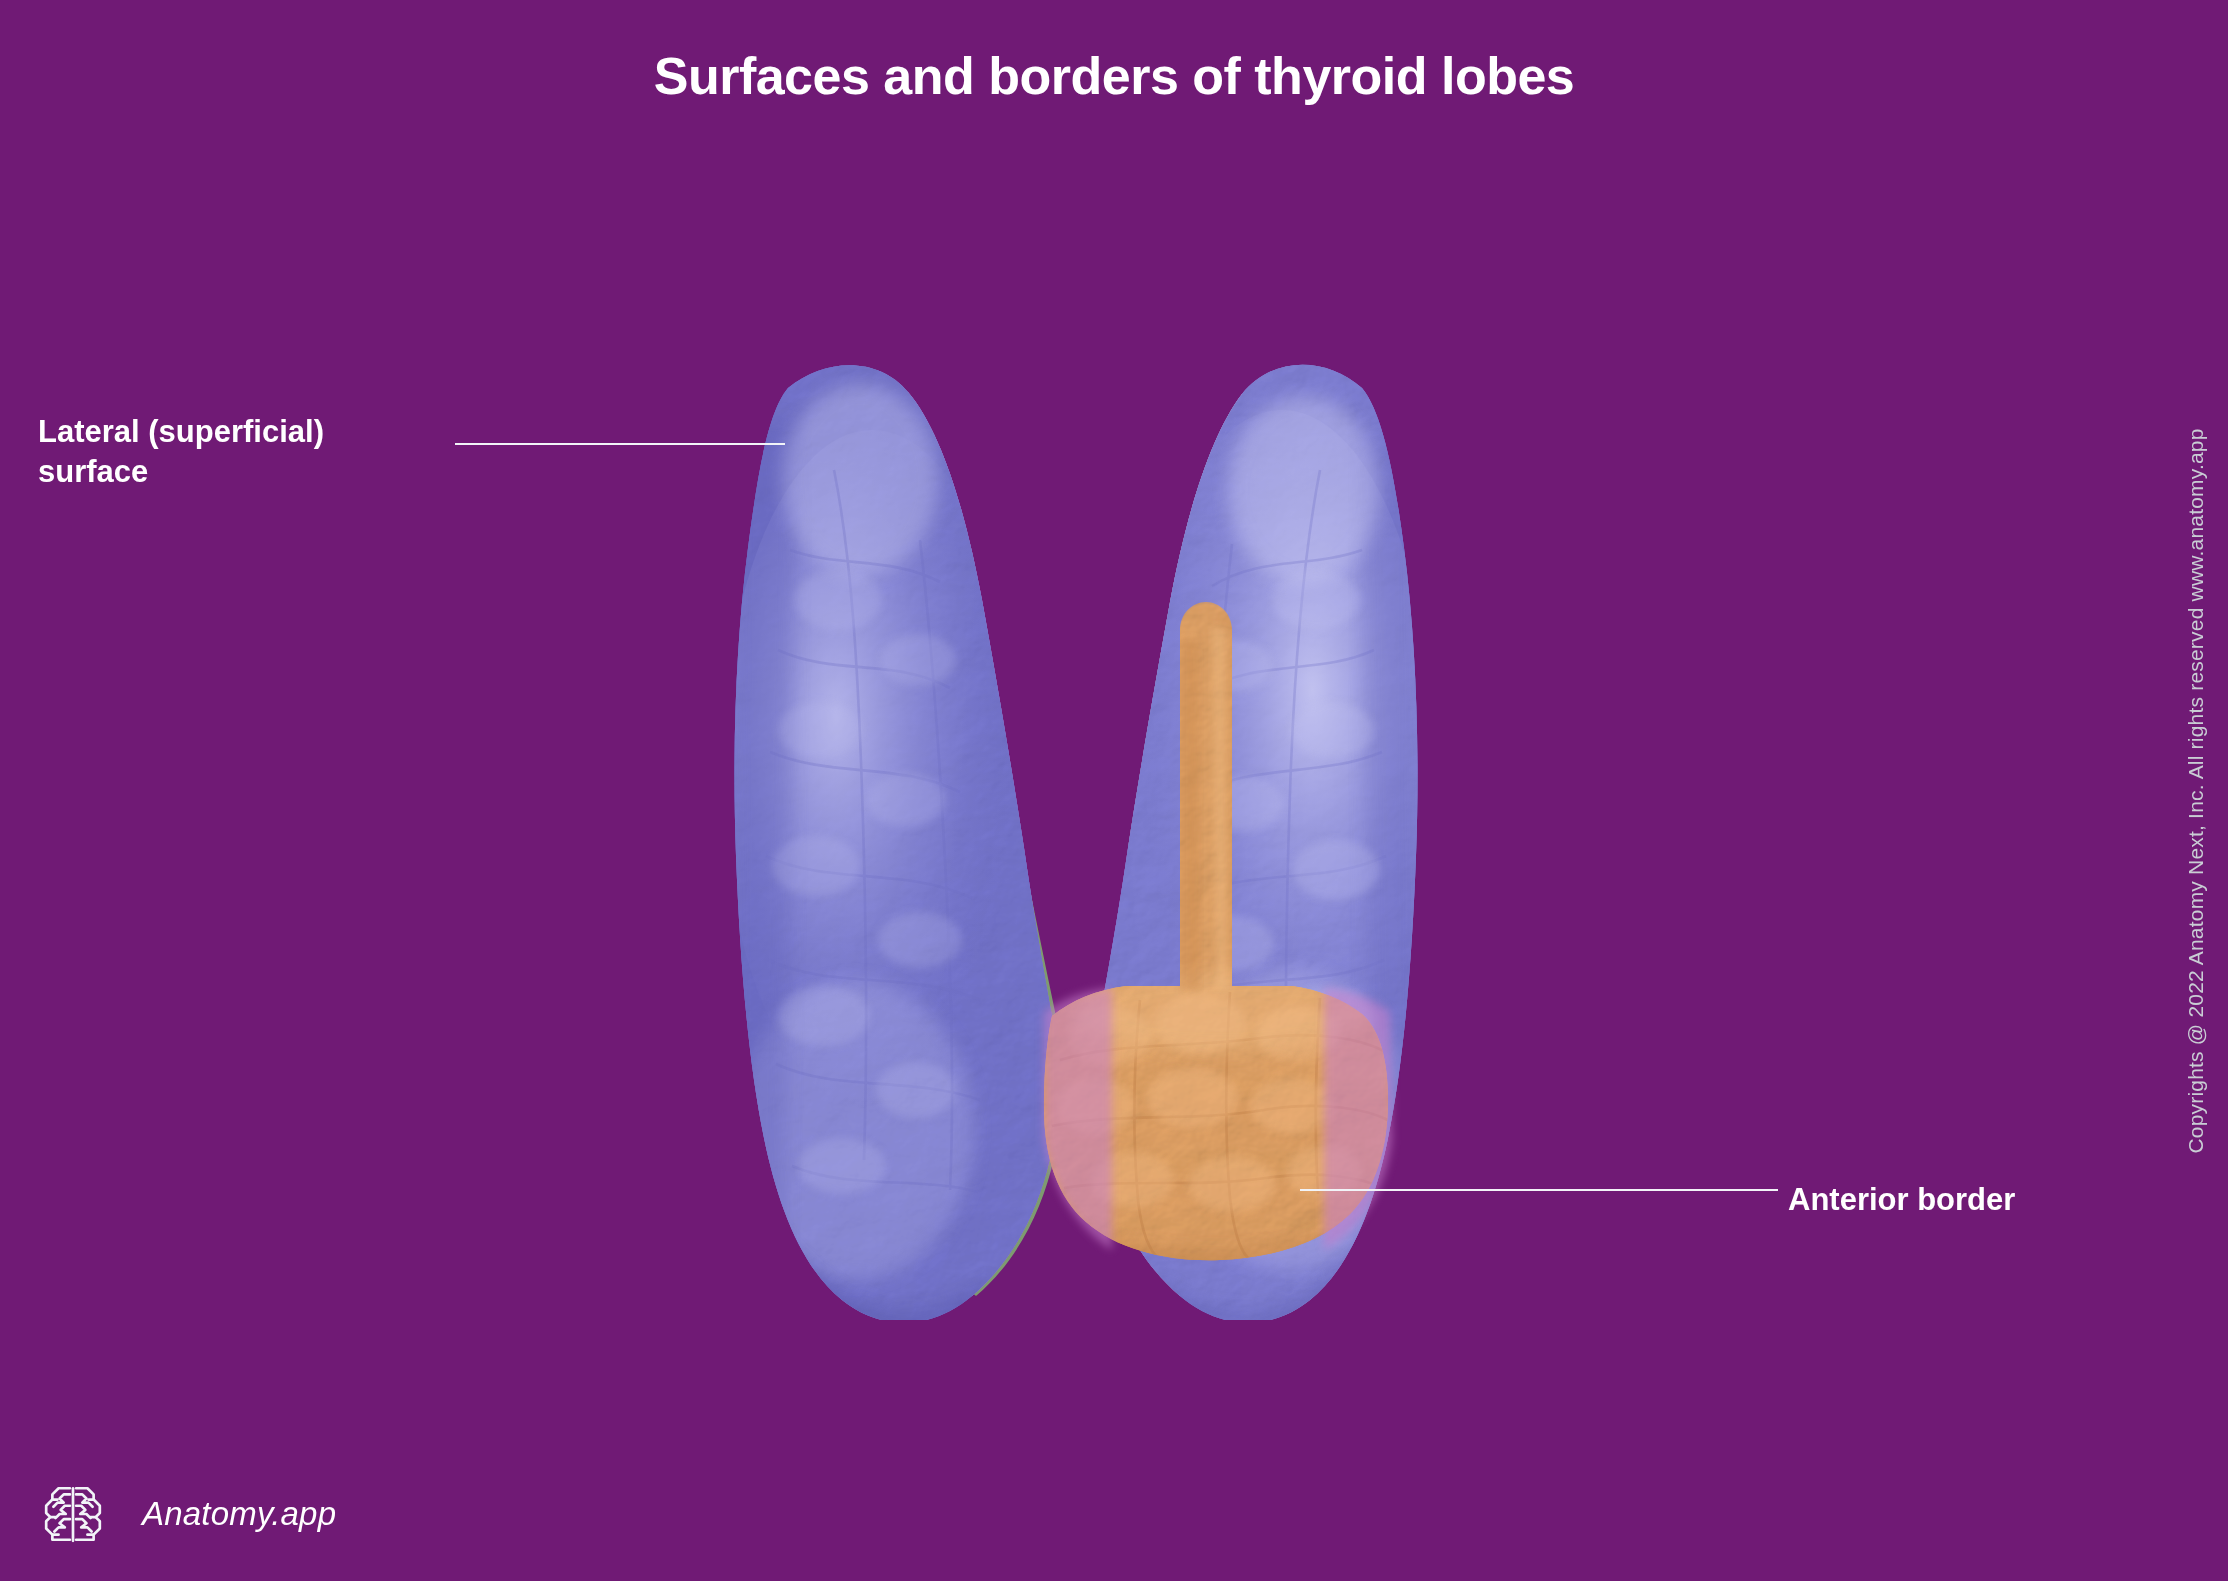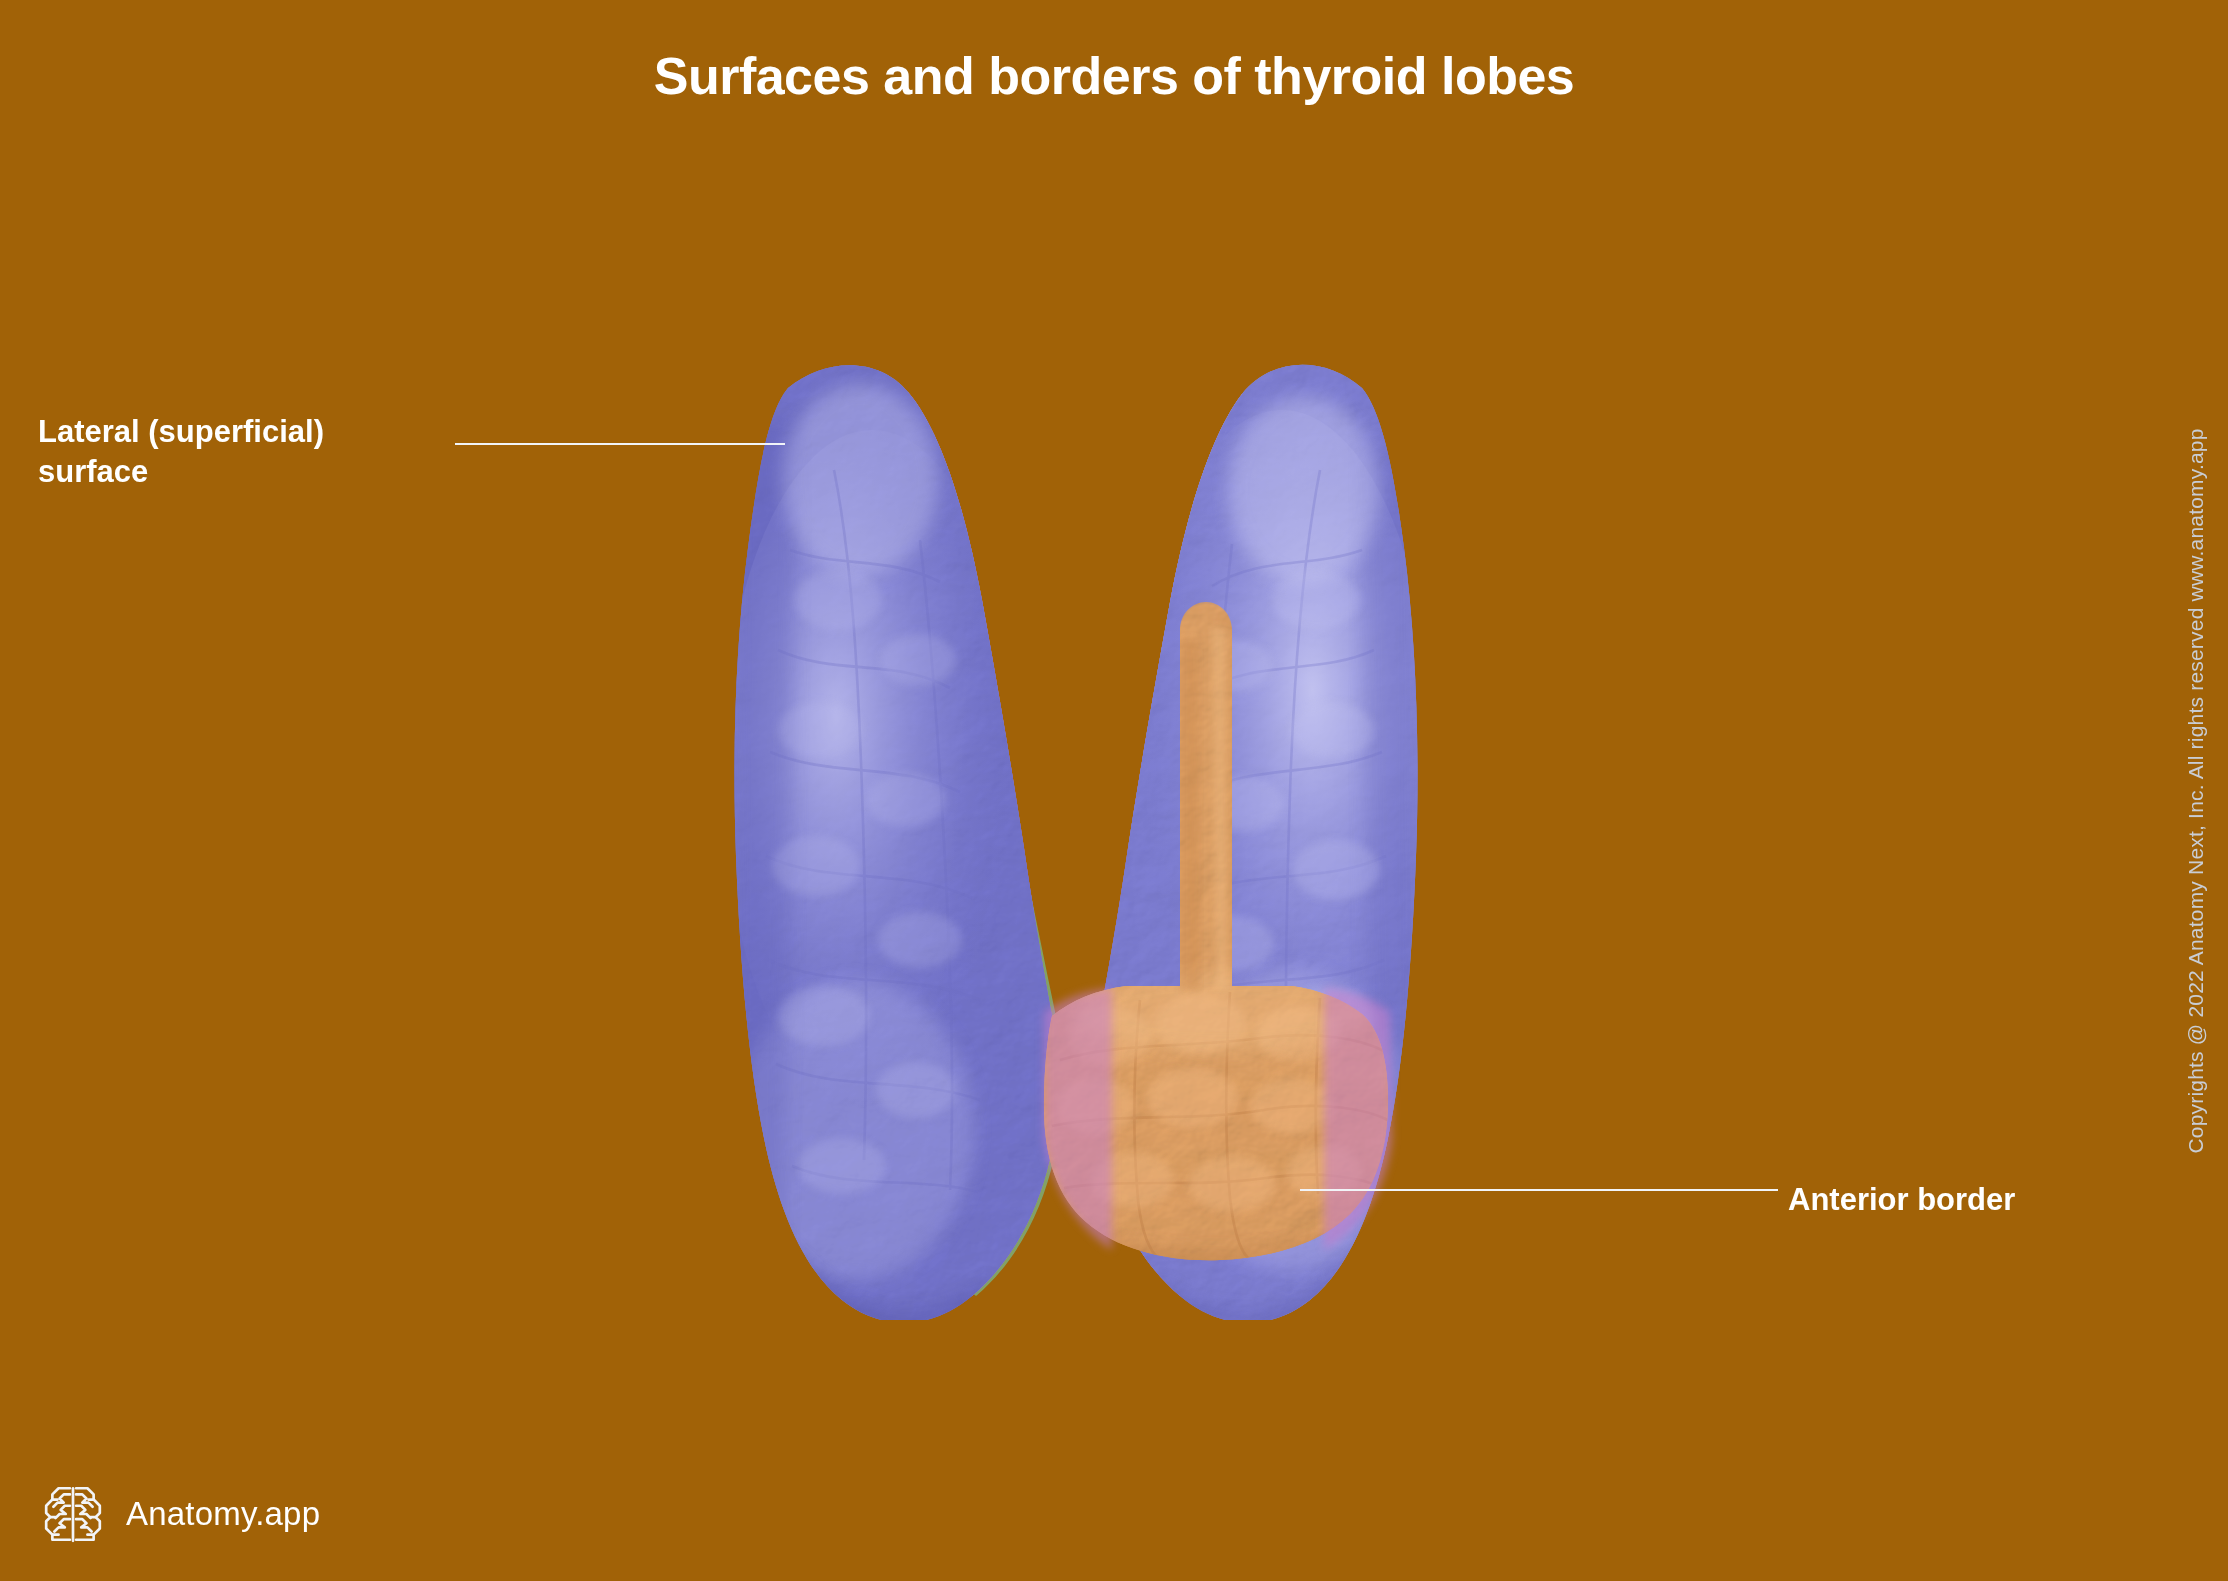--- a/index.html
+++ b/index.html
@@ -71,41 +71,41 @@
     color:#C9CDD4;
     font-size:21px;
     font-weight:400;
     letter-spacing:0.2px;
   }
 
   
   #brand {
     position:absolute;
     left:40px; bottom:34px;
-    display:flex; align-items:center; gap:20px;
+    display:flex; align-items:center; gap:36px;font-style:italic;
   }
   #brand-name {
     color:#FFFFFF;
     font-size:33px;
     font-weight:400;
     letter-spacing:0.2px;
   }
   #view-caption {
     position:absolute;
     bottom:42px; left:0; width:2228px;
     text-align:center;
     color:#FFFFFF;
     font-size:32px;
     font-weight:700;
   }
 </style>
 </head>
 <body style="background: rgb(15, 19, 24);">
 
-<div id="stage" style="background: #a16207;">
+<div id="stage" style="background: #701a75;">
 
   <div id="title">Surfaces and borders of thyroid lobes</div>
 
   <div id="illustration">
     <svg id="gland" viewBox="0 0 900 1020" xmlns="http://www.w3.org/2000/svg">
       <defs>
 
         <linearGradient id="gLobeL" x1="0" y1="0" x2="1" y2="0.25">
           <stop offset="0" stop-color="#7A7ACF"></stop>
           <stop offset="0.18" stop-color="#8E8EDC"></stop>

